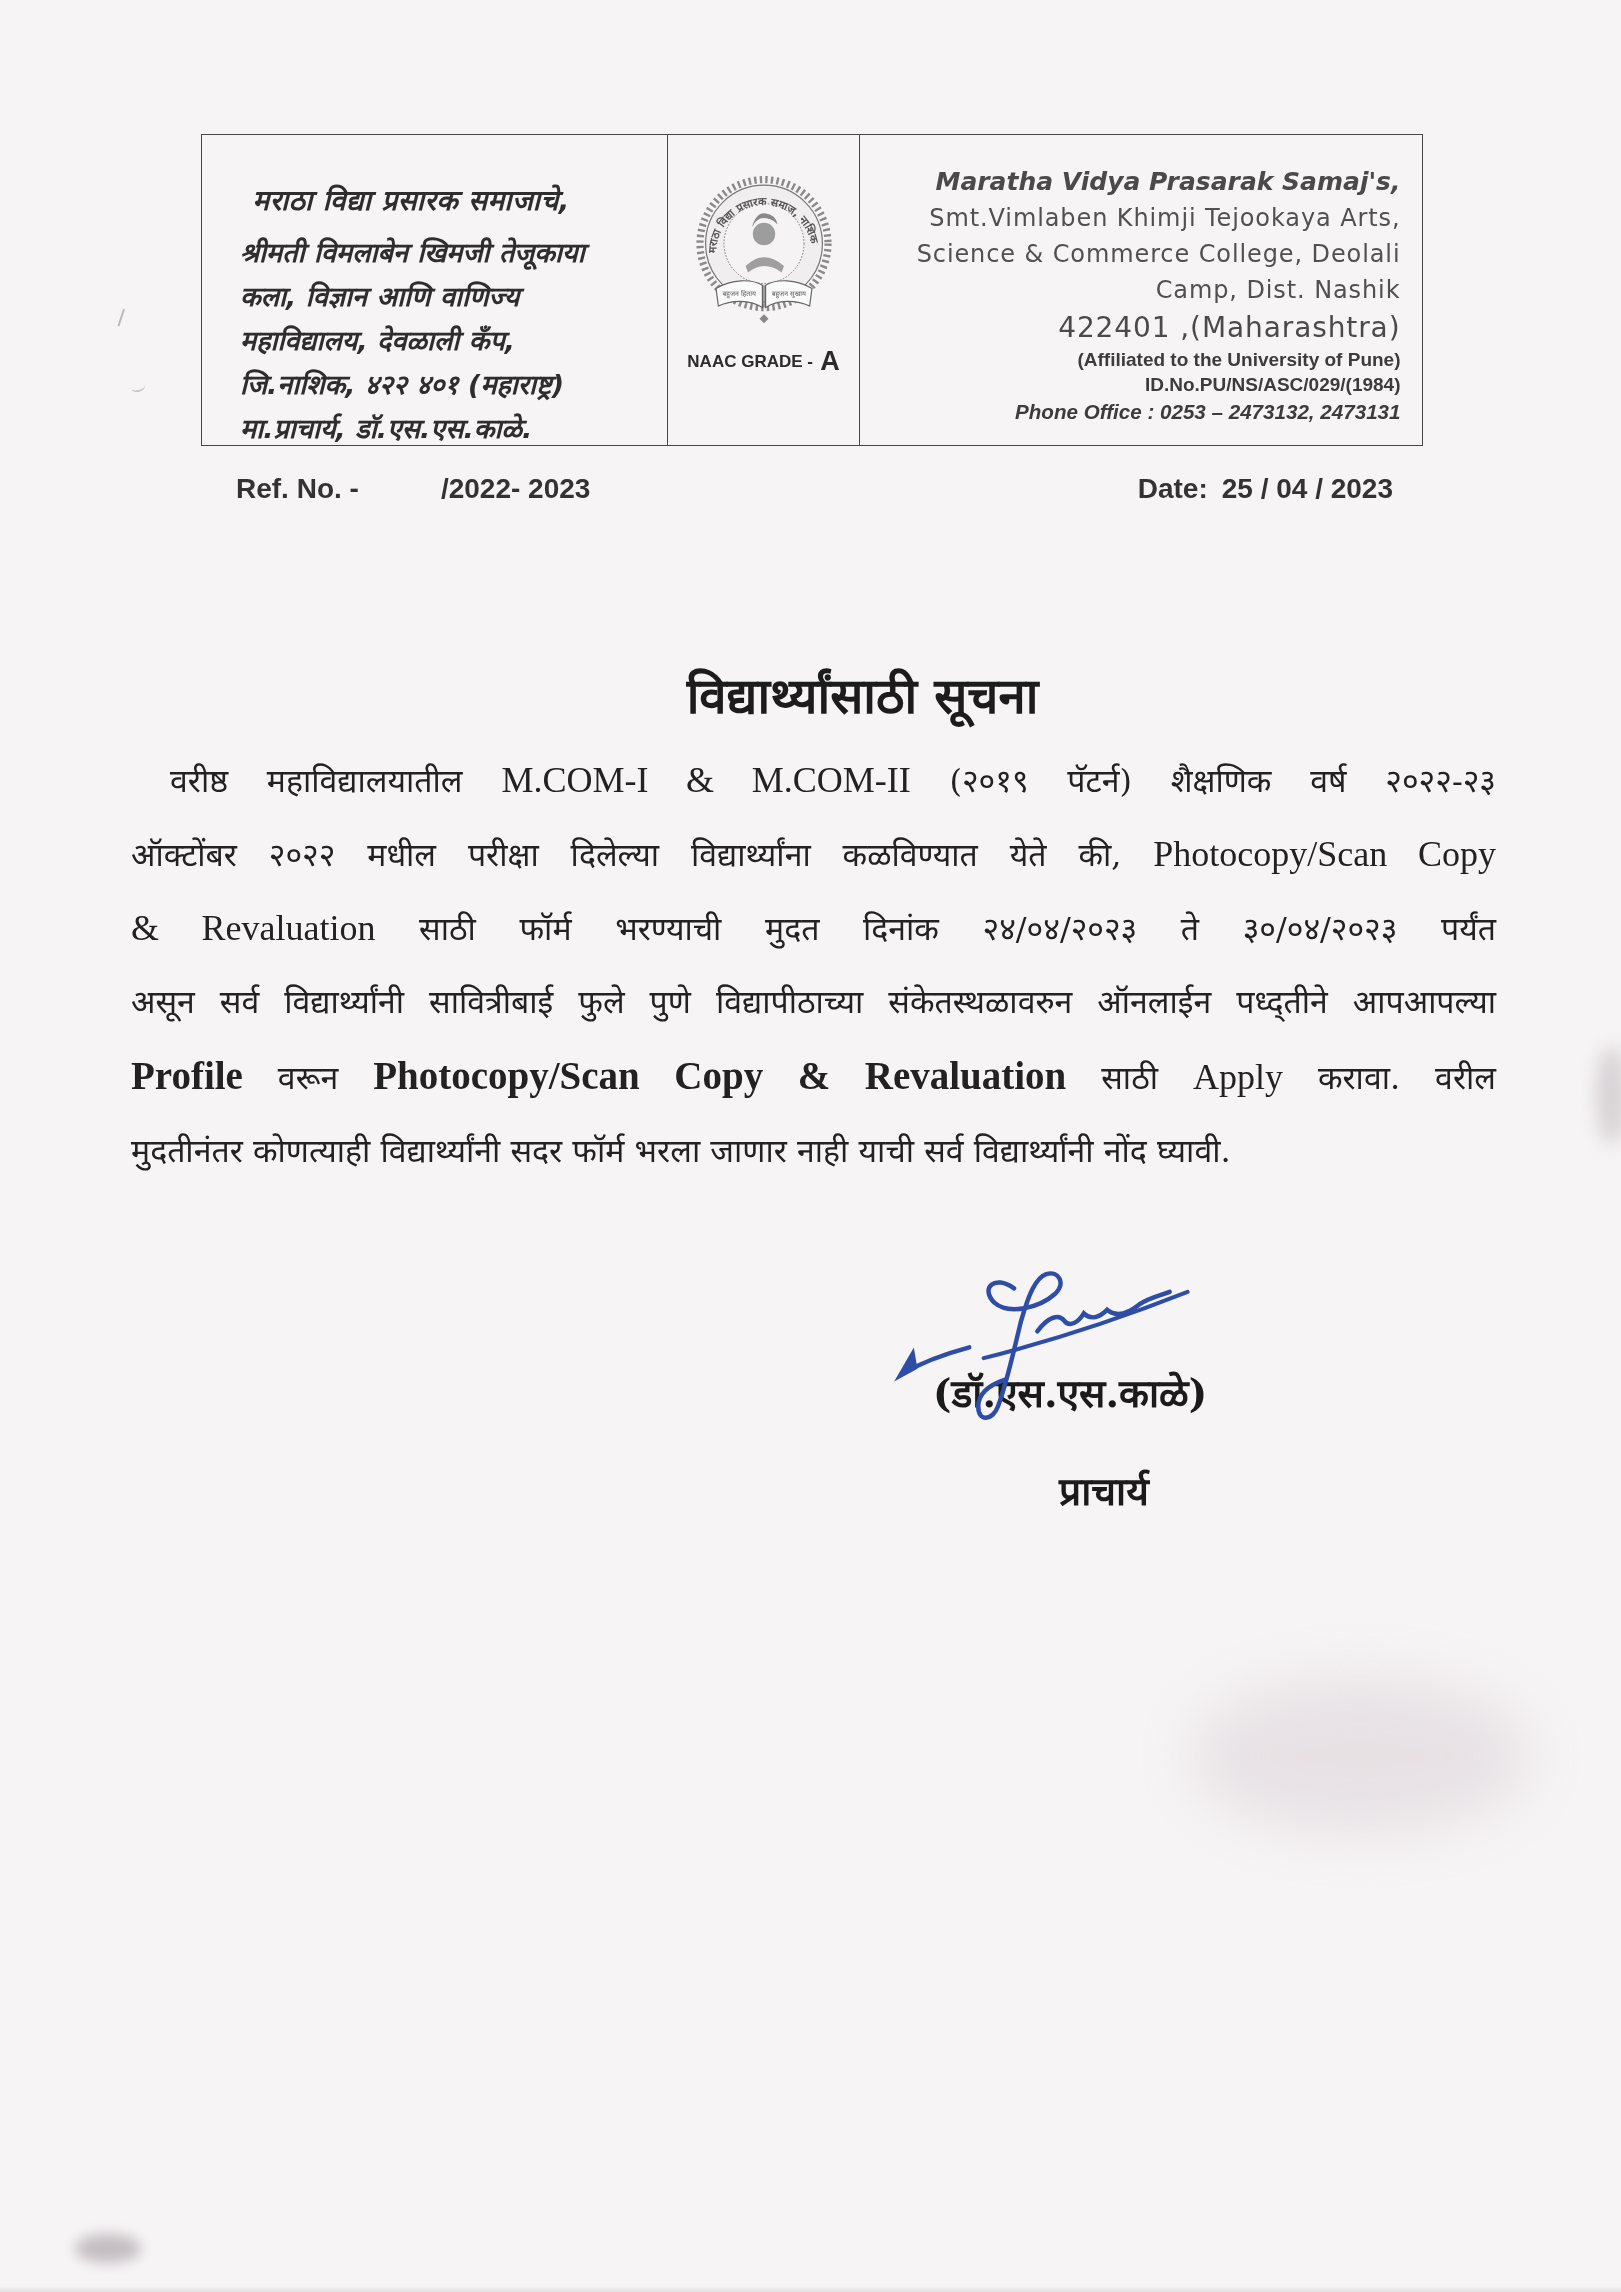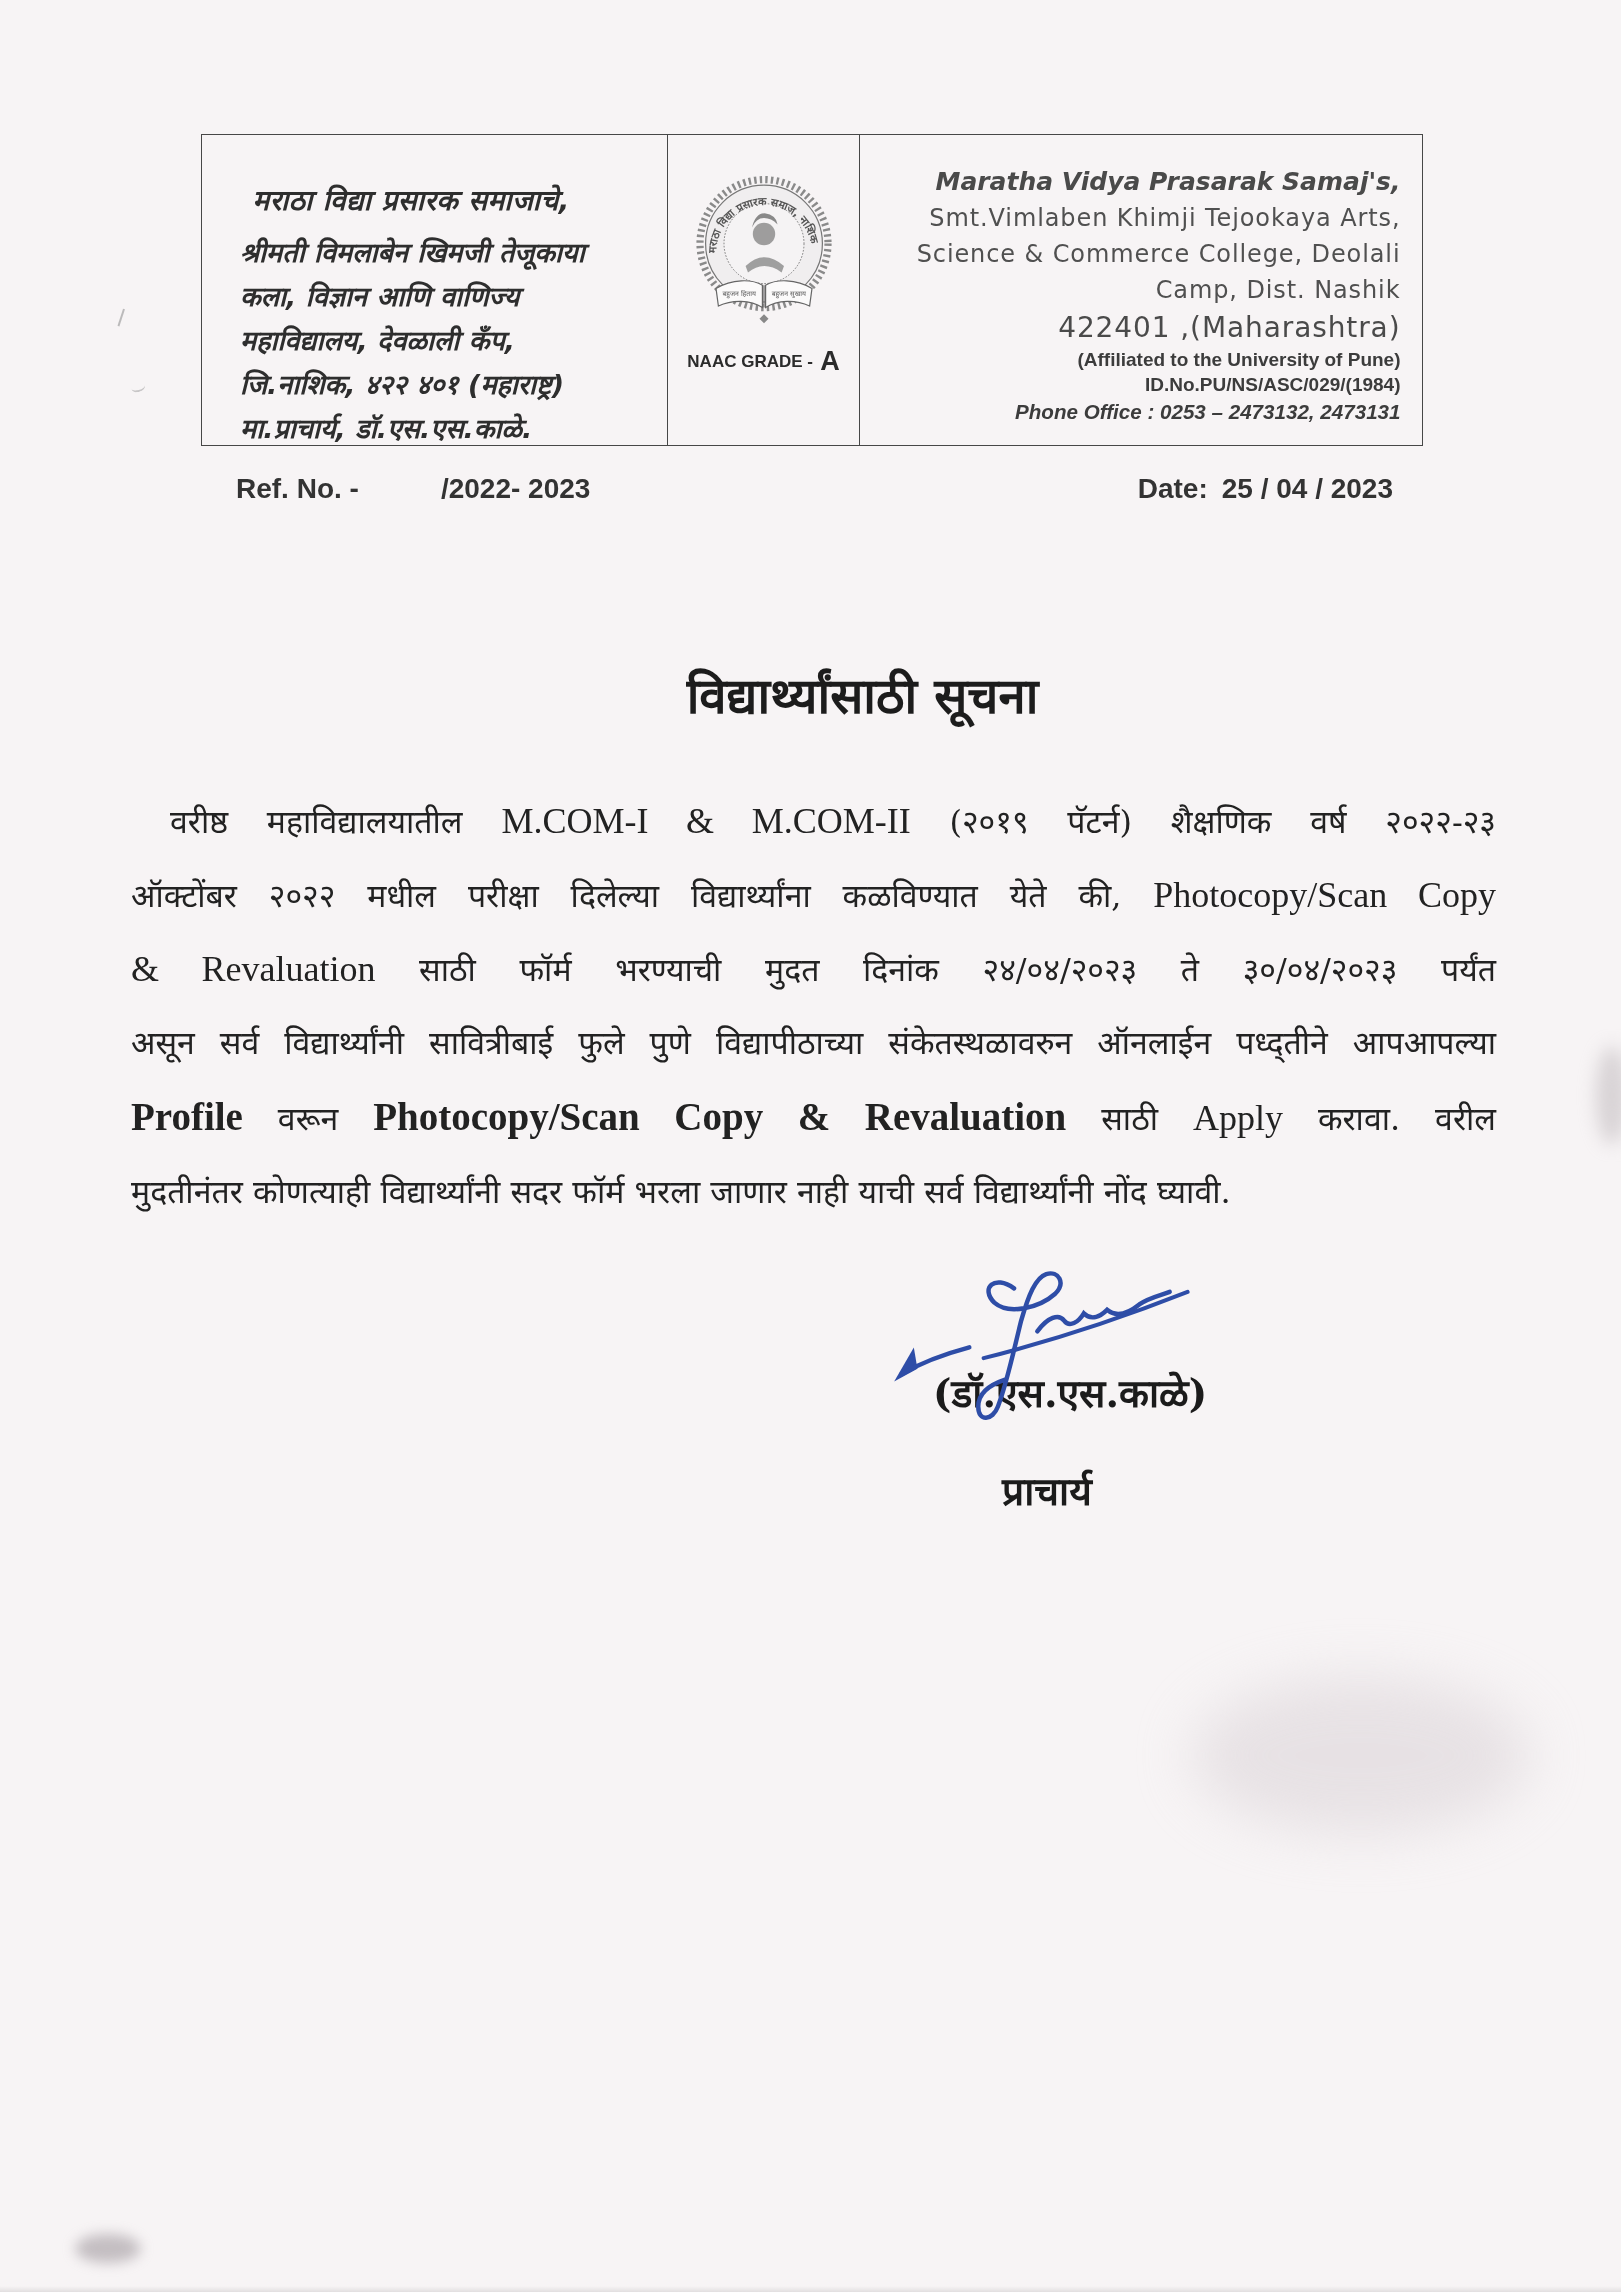--- a/index.html
+++ b/index.html
@@ -30,33 +30,33 @@
   .ref-row{position:absolute;left:236px;top:473px;width:1157px;display:flex;
            justify-content:space-between;font-family:"Liberation Sans",sans-serif;
            font-weight:700;font-size:28px;color:#333;}
   .ref-left{display:flex;gap:82px;}
   .date-right{display:flex;gap:14px;}
 
   
   .notice-title{position:absolute;left:0;top:661px;width:100%;text-align:center;
                 font-size:49px;font-weight:600;color:#1c1c1c;transform:translateX(52px);
                 font-family:"DejaVu Serif",serif;}
-  .notice-body{position:absolute;left:131px;top:785px;width:1365px;font-size:32px;
+  .notice-body{position:absolute;left:131px;top:744px;width:1365px;font-size:32px;
                line-height:73px;color:#222;font-family:"DejaVu Serif",serif;}
   .bline{text-align:justify;}
   .jlast{text-align-last:justify;}
   .indent{text-indent:39px;}
   .lat{font-family:"Liberation Serif",serif;font-size:36px;}
   .latb{font-family:"Liberation Serif",serif;font-size:39px;font-weight:700;}
 
   
   .sig-svg{position:absolute;left:887px;top:1265px;width:331px;height:197px;pointer-events:none;z-index:3;}
   .sig-name{position:absolute;left:933px;top:1365px;font-size:39px;font-weight:600;
             font-family:"DejaVu Serif",serif;color:#1b1b1b;z-index:2;}
-  .sig-role{position:absolute;left:1002px;top:1463px;font-size:39px;font-weight:600;
+  .sig-role{position:absolute;left:1059px;top:1463px;font-size:39px;font-weight:600;
             font-family:"DejaVu Serif",serif;color:#1b1b1b;}
 
   
   .smudge-a{position:absolute;right:-7.2px;top:1046px;width:32px;height:99px;background:#b9b2b6;
             border-radius:50%;filter:blur(9px);opacity:.5;}
   .smudge-b{position:absolute;left:1191px;top:1677px;width:340px;height:157px;background:#ddd6da;
             border-radius:50%;filter:blur(27px);opacity:.6;}
   .smudge-c{position:absolute;left:75px;top:2234px;width:66px;height:29px;background:#9a9298;
             border-radius:50%;filter:blur(6.3px);opacity:.55;}
   .tick-a{position:absolute;left:120px;top:310px;width:9px;height:18px;border-left:2.7px solid #8a8a8a;

